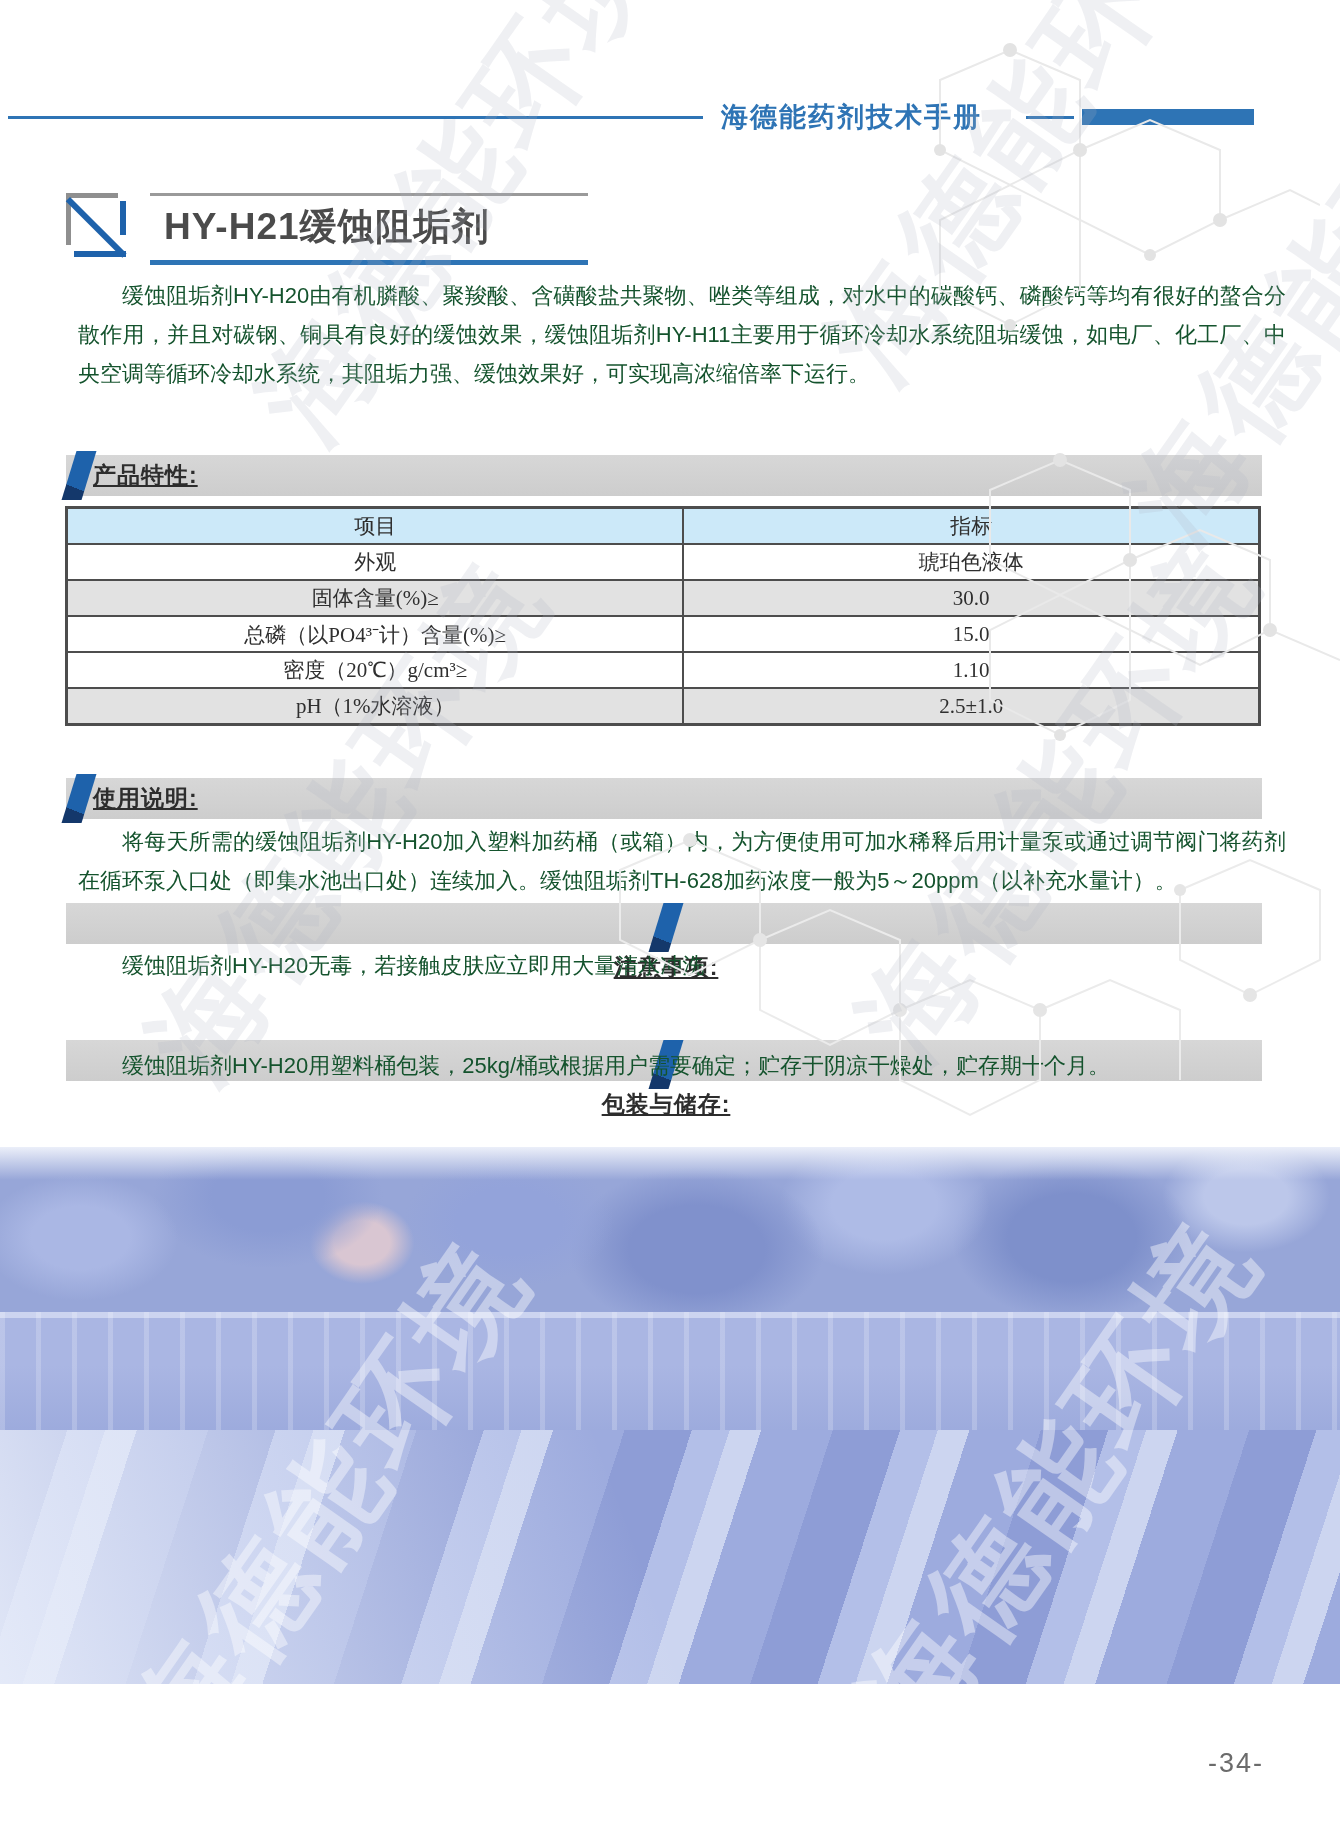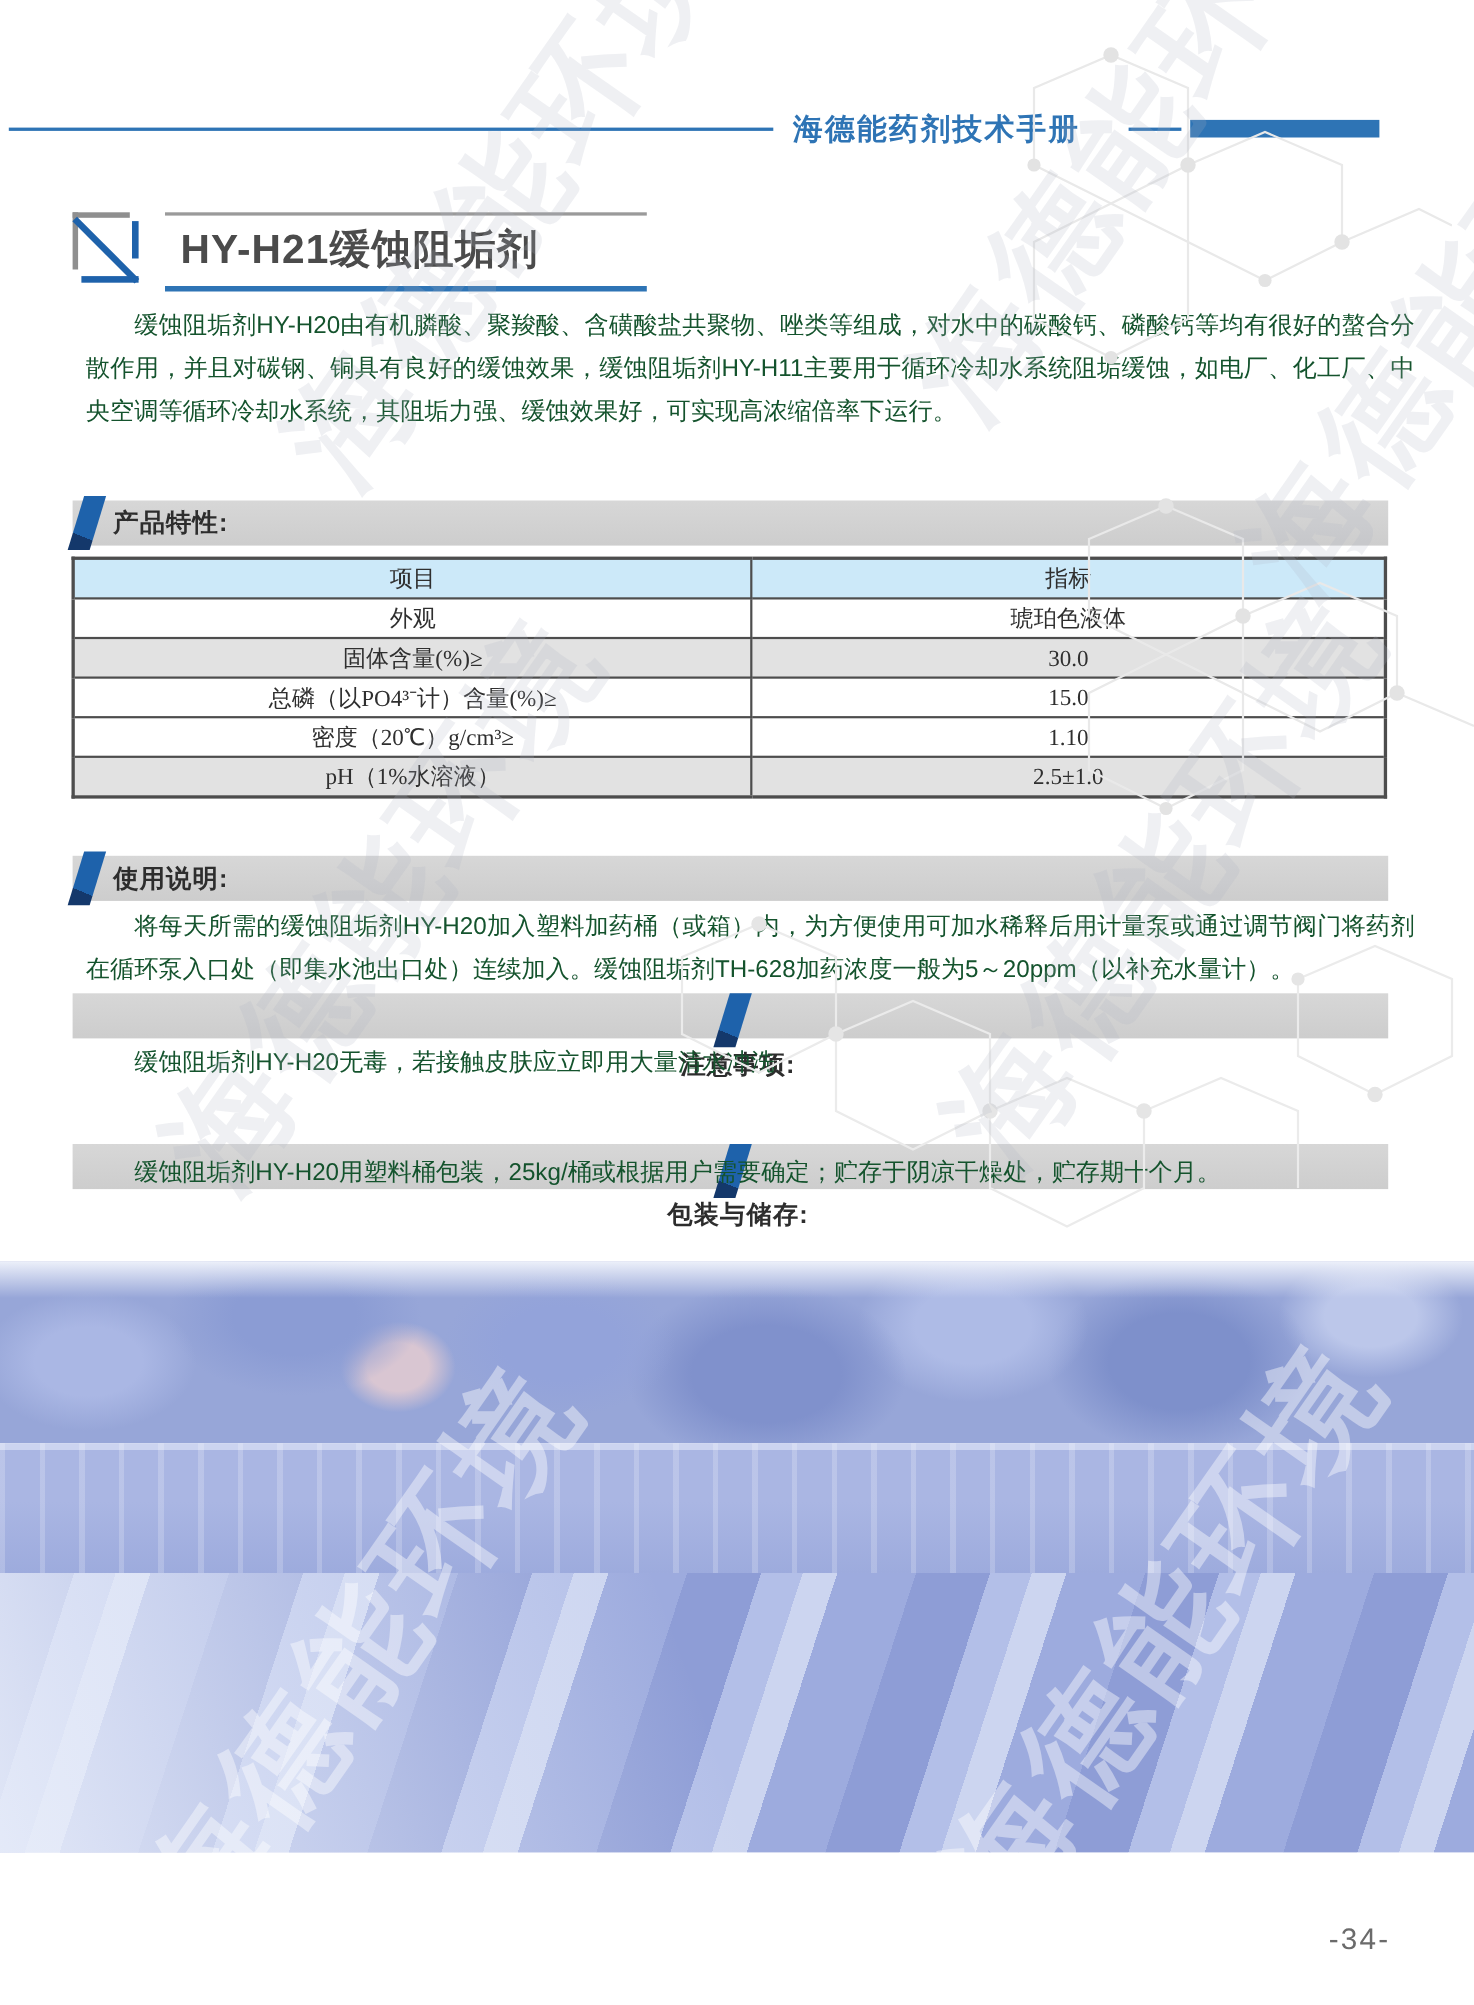--- a/index.html
+++ b/index.html
@@ -59,21 +59,21 @@
   }
   .bar-features{top:455px;}
   .bar-usage{top:778px;}
   .bar-notes{top:903px;flex-direction:column;}
   .bar-package{top:1040px;flex-direction:column;}
   .marker{
     width:20px;height:49px;flex:none;margin-left:3px;
     transform:skewX(-17deg);
     background:linear-gradient(200deg,#1e62ab 72%,#14386b 72%);
   }
-  .bar-label{margin-left:14px;font-size:23px;font-weight:bold;color:#2d2d2d;letter-spacing:1px;}
+  .bar-label{margin-left:4px;font-size:23px;font-weight:bold;color:#2d2d2d;letter-spacing:1px;text-decoration:underline;}
 
   
   .spec-table{
     position:absolute;top:506px;left:65px;width:1196px;
     border-collapse:collapse;table-layout:fixed;
     font-family:"Liberation Serif", serif;
     font-size:21px;color:#2f2f2f;
   }
   .spec-table td{
     height:34px;text-align:center;vertical-align:middle;

